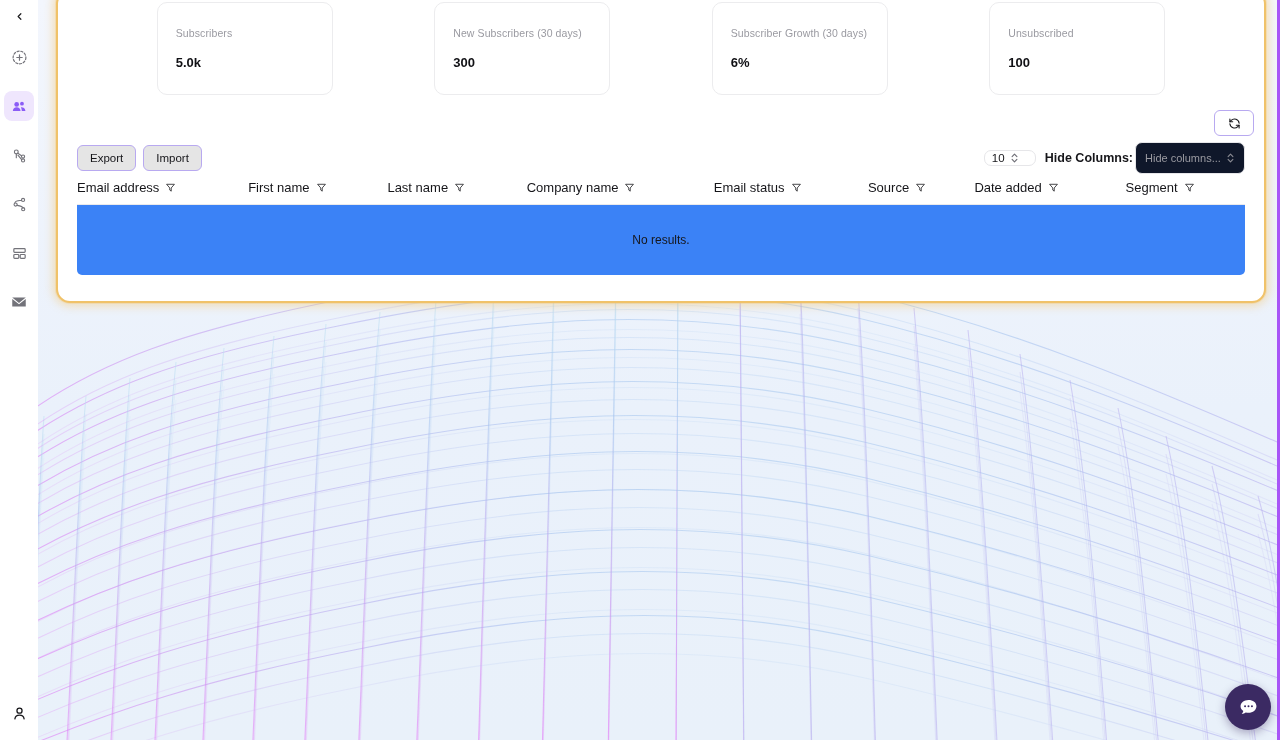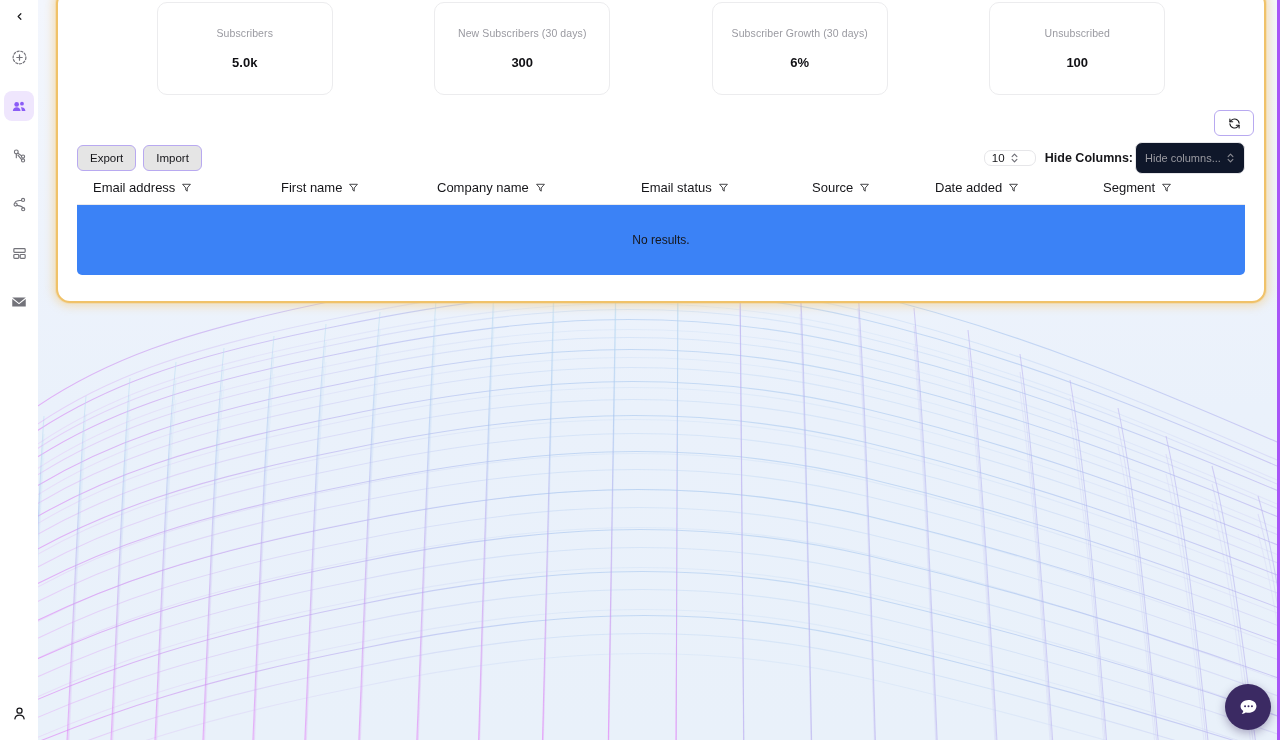--- a/index.html
+++ b/index.html
@@ -54,21 +54,20 @@
   #page-edge {
     position: absolute; right: 0; top: 0; width: 3px; height: 740px;
     background: #a855f7; z-index: 7;
   }
 
   
   #stats {
     position: absolute; left: 0; right: 0; top: 10px;
     display: flex; justify-content: space-around; padding: 0 60px;
     gap: 24px;
-    text-align: center;
   }
   .stat-card {
     flex: 1 1 0; max-width: 176px; height: 93px;
     border: 1px solid #ececee; border-radius: 10px;
     background: #fff;
     padding: 14px 18px;
     display: flex; flex-direction: column; justify-content: center; gap: 16px;
   }
   .stat-label { font-size: 10.5px; color: #9a9aa1; letter-spacing: .1px; white-space: nowrap; }
   .stat-value { font-size: 13px; color: #101014; font-weight: 700; }
@@ -113,21 +112,20 @@
   }
   .selbox span.ph { font-size: 11px; color: #9a9aa1; white-space: nowrap; overflow: hidden; }
 
   
   #table { position: absolute; left: 19px; right: 19px; top: 182px; }
   #thead { display: flex; border-bottom: 1px solid #eaeaec; }
   .th {
     display: flex; align-items: center; gap: 6px;
     font-size: 13px; color: #16161a; padding: 6px 0 9px 0;
     cursor: pointer;
-    margin-left: 16px;
   }
   .th .ttxt { white-space: nowrap; }
   #norow {
     height: 70px; background: #3b82f6;
     display: flex; align-items: center; justify-content: center;
     font-size: 12px; color: #16161a;
     border-bottom-left-radius: 5px; border-bottom-right-radius: 5px;
   }
 
   
@@ -334,20 +332,26 @@
         <svg width="11" height="11" viewBox="0 0 24 24" fill="none" stroke="#16161a" stroke-width="1.7" stroke-linejoin="round">
           <polygon points="3.5 5 20.5 5 13.6 13 13.6 20 10.4 17.6 10.4 13"></polygon>
         </svg>
       </div>
       <div class="th" style="width:140px">
         <span class="ttxt">First name</span>
         <svg width="11" height="11" viewBox="0 0 24 24" fill="none" stroke="#16161a" stroke-width="1.7" stroke-linejoin="round">
           <polygon points="3.5 5 20.5 5 13.6 13 13.6 20 10.4 17.6 10.4 13"></polygon>
         </svg>
       </div>
+      <div class="th" style="width:140px">
+        <span class="ttxt">Last name</span>
+        <svg width="11" height="11" viewBox="0 0 24 24" fill="none" stroke="#16161a" stroke-width="1.7" stroke-linejoin="round">
+          <polygon points="3.5 5 20.5 5 13.6 13 13.6 20 10.4 17.6 10.4 13"></polygon>
+        </svg>
+      </div>
       <div class="th" style="width:188px">
         <span class="ttxt">Company name</span>
         <svg width="11" height="11" viewBox="0 0 24 24" fill="none" stroke="#16161a" stroke-width="1.7" stroke-linejoin="round">
           <polygon points="3.5 5 20.5 5 13.6 13 13.6 20 10.4 17.6 10.4 13"></polygon>
         </svg>
       </div>
       <div class="th" style="width:155px">
         <span class="ttxt">Email status</span>
         <svg width="11" height="11" viewBox="0 0 24 24" fill="none" stroke="#16161a" stroke-width="1.7" stroke-linejoin="round">
           <polygon points="3.5 5 20.5 5 13.6 13 13.6 20 10.4 17.6 10.4 13"></polygon>

